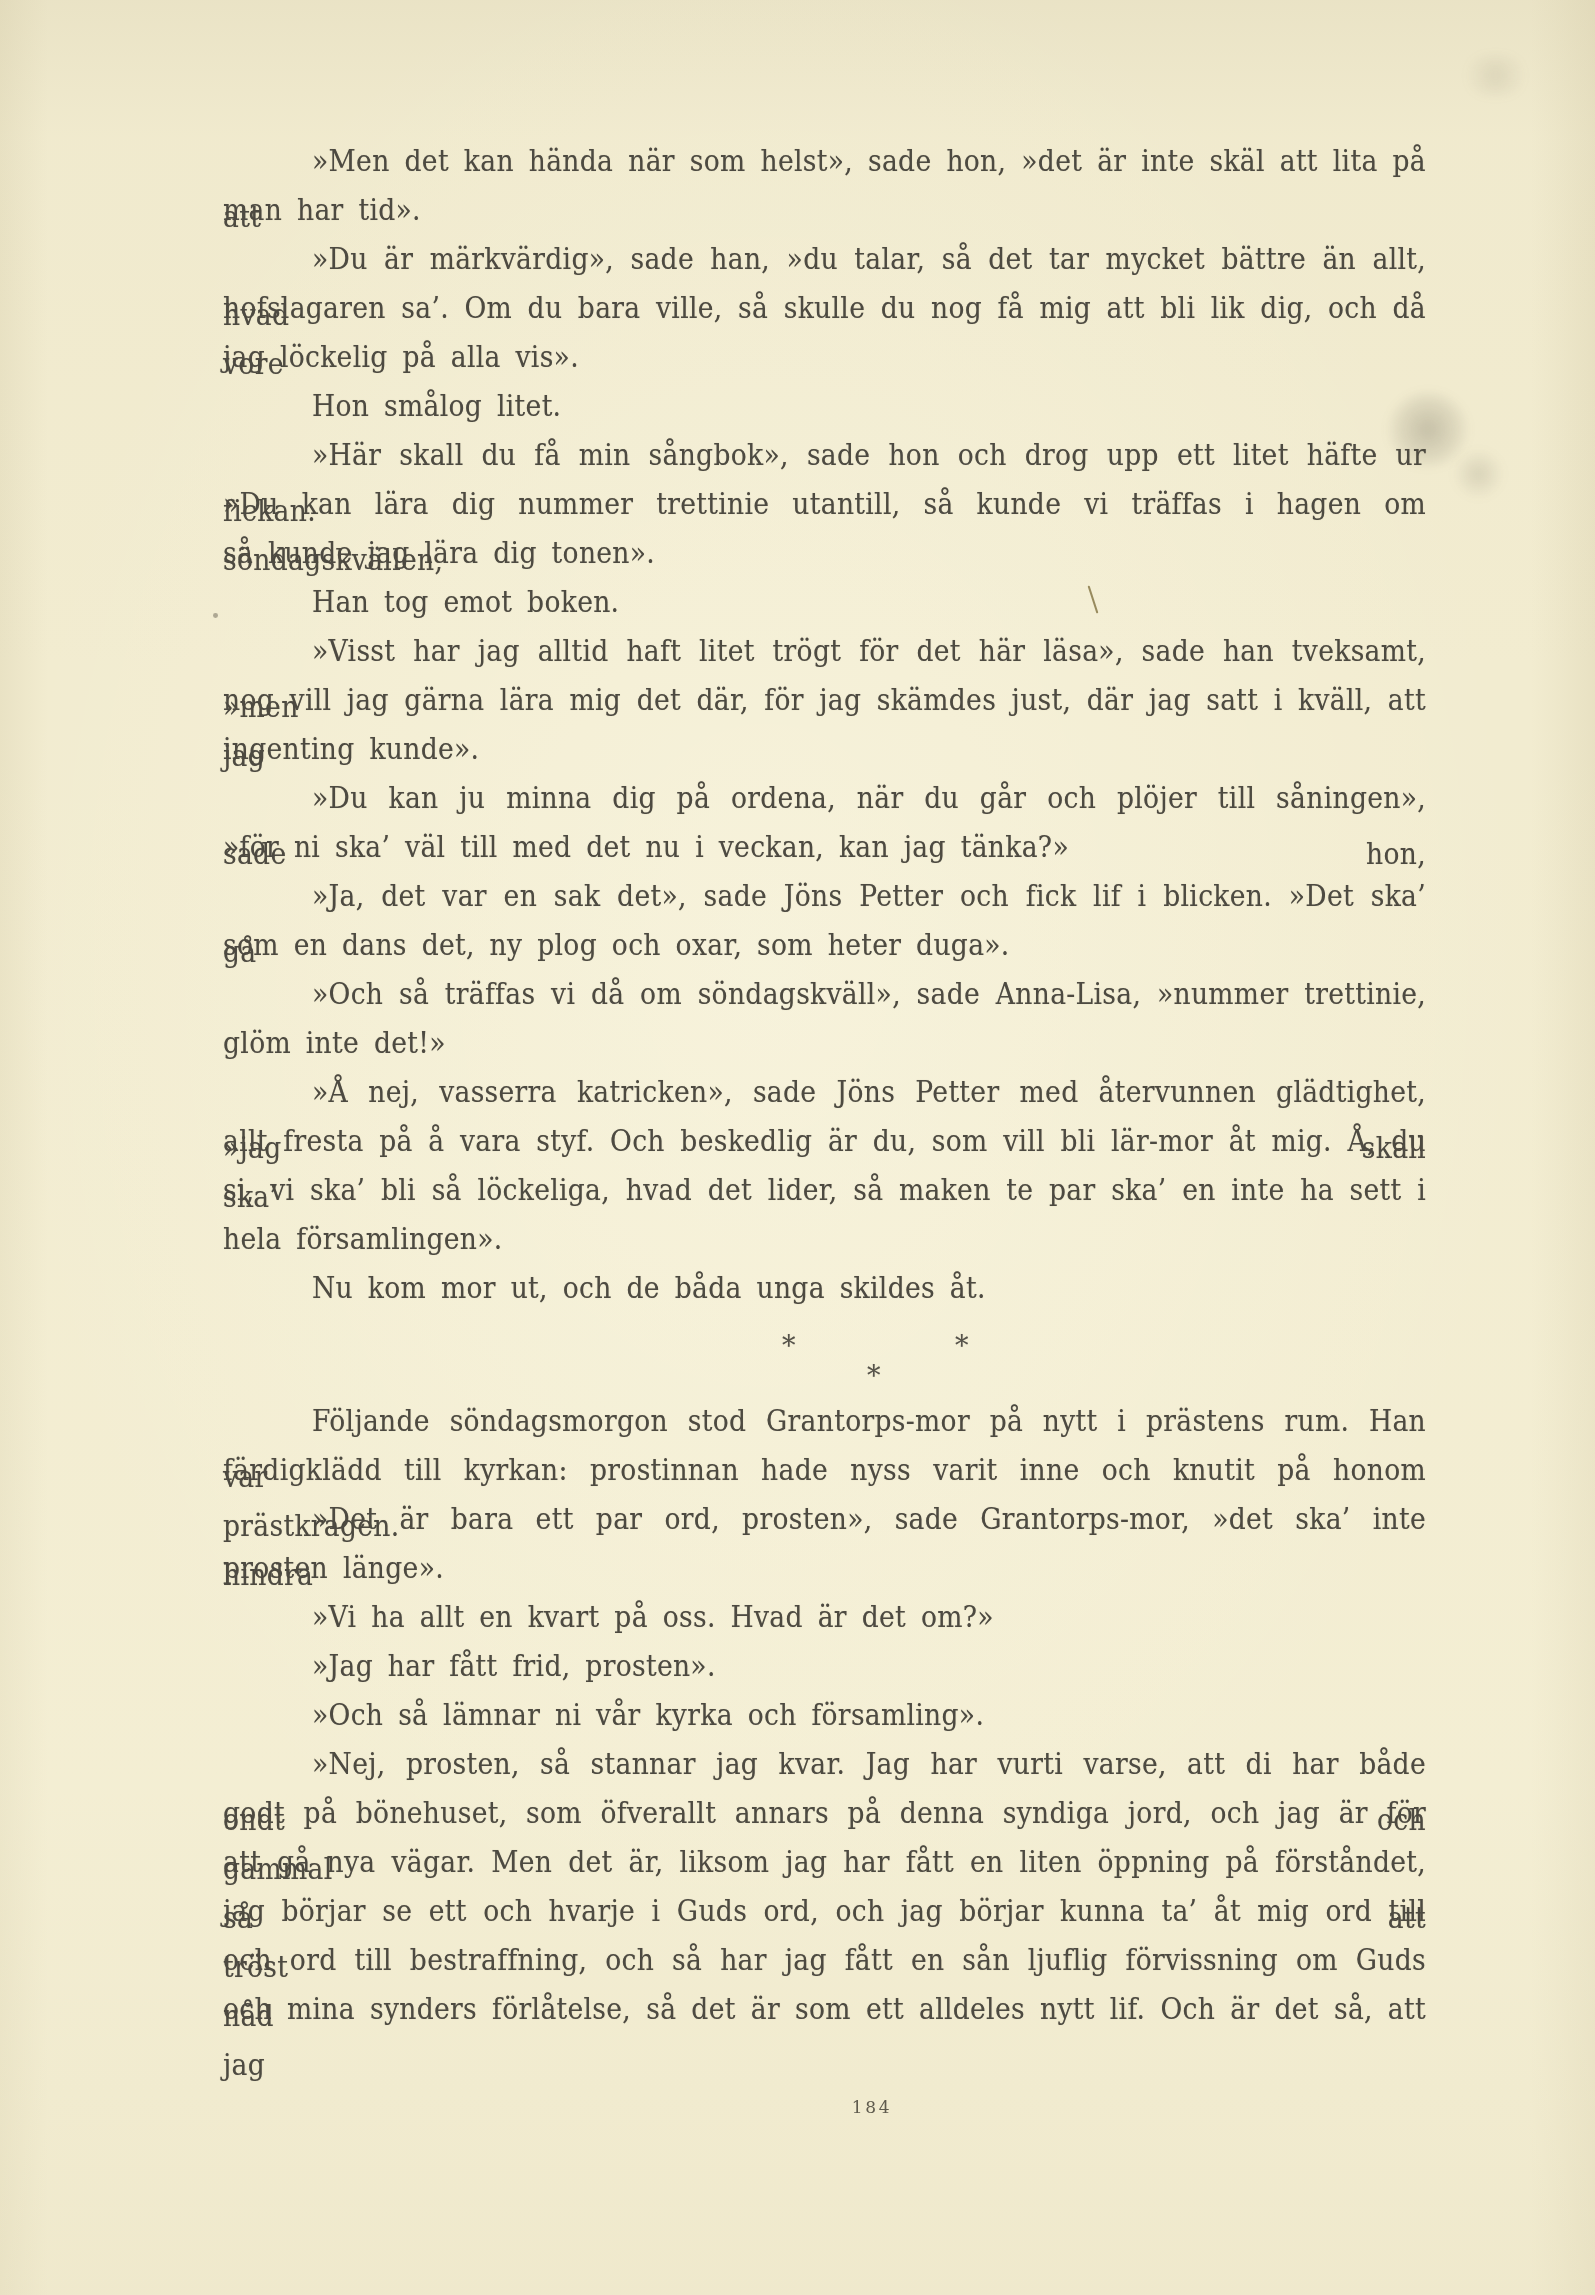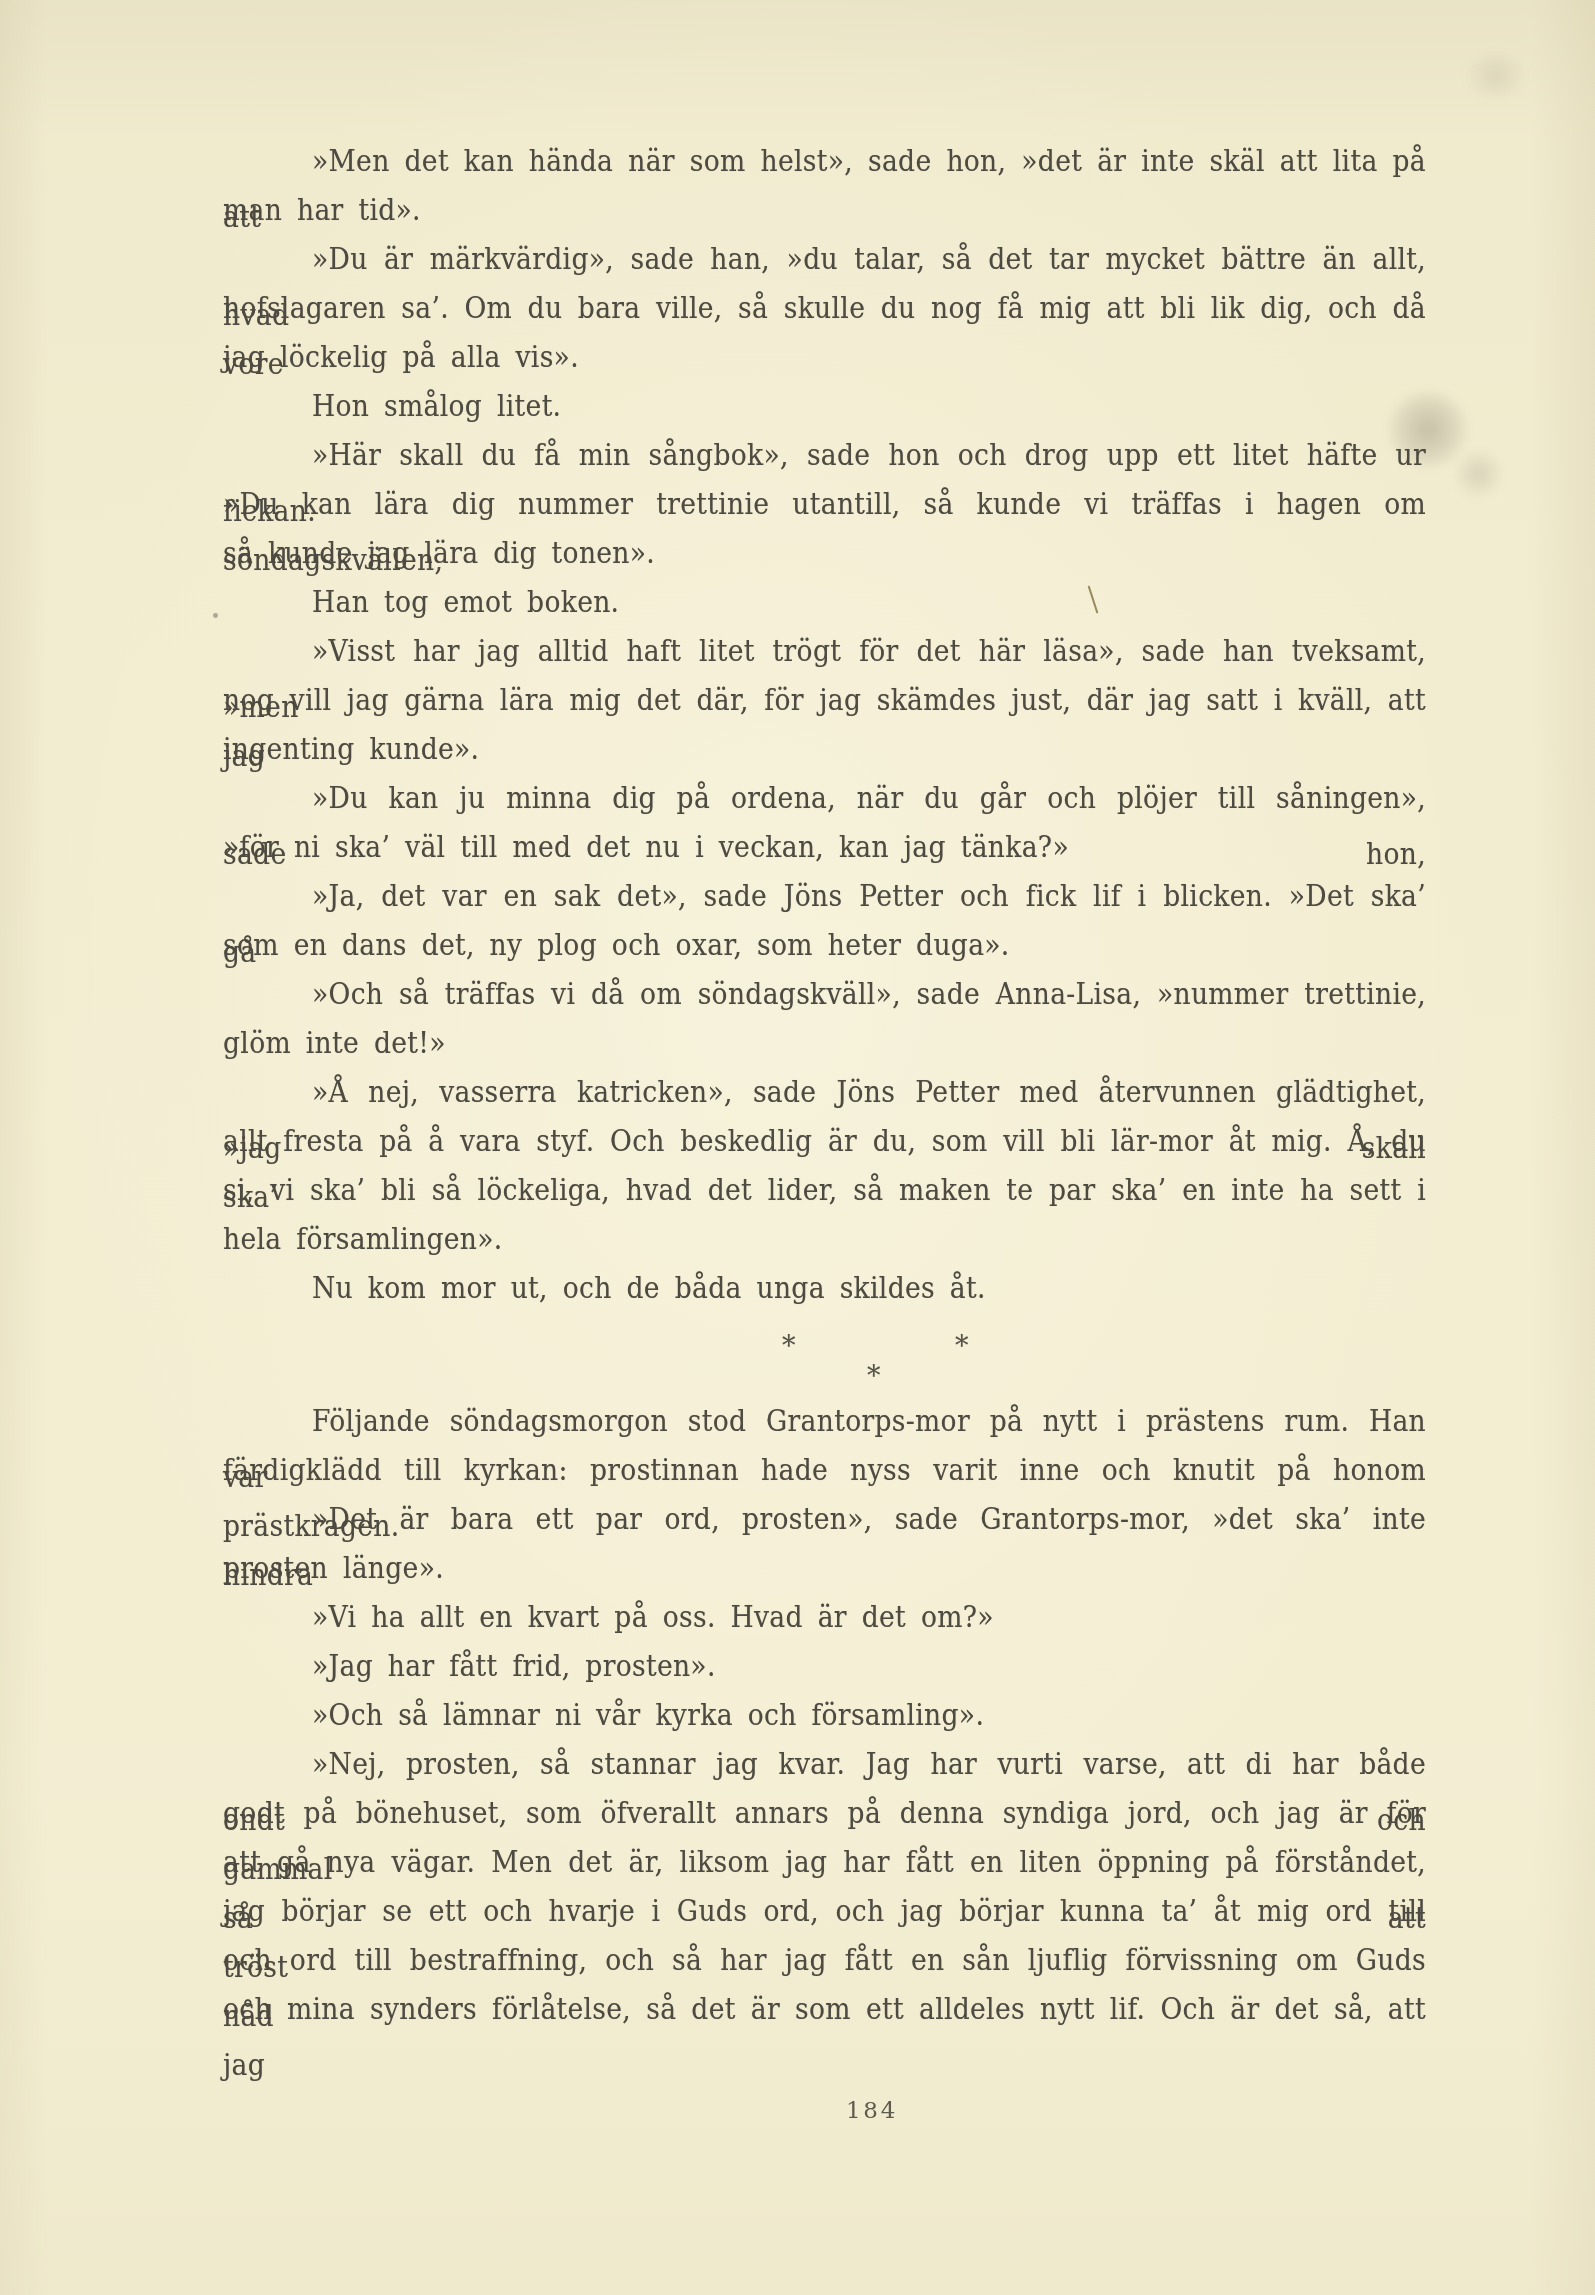--- a/index.html
+++ b/index.html
@@ -61,21 +61,21 @@
   }
   #star-a { left: 782px; top: 1330px; }
   #star-b { left: 955px; top: 1330px; }
   #star-c { left: 867px; top: 1360px; }
   .page-number {
     position: absolute;
     left: 814px;
     top: 2097px;
     width: 116px;
     text-align: center;
-    font-size: 23px;
+    font-size: 17px;
     letter-spacing: 2.7px;
     color: #5f5b4e;
   }
   
   .smudge {
     position: absolute;
     border-radius: 50%;
     filter: blur(4.8px);
     pointer-events: none;
   }

